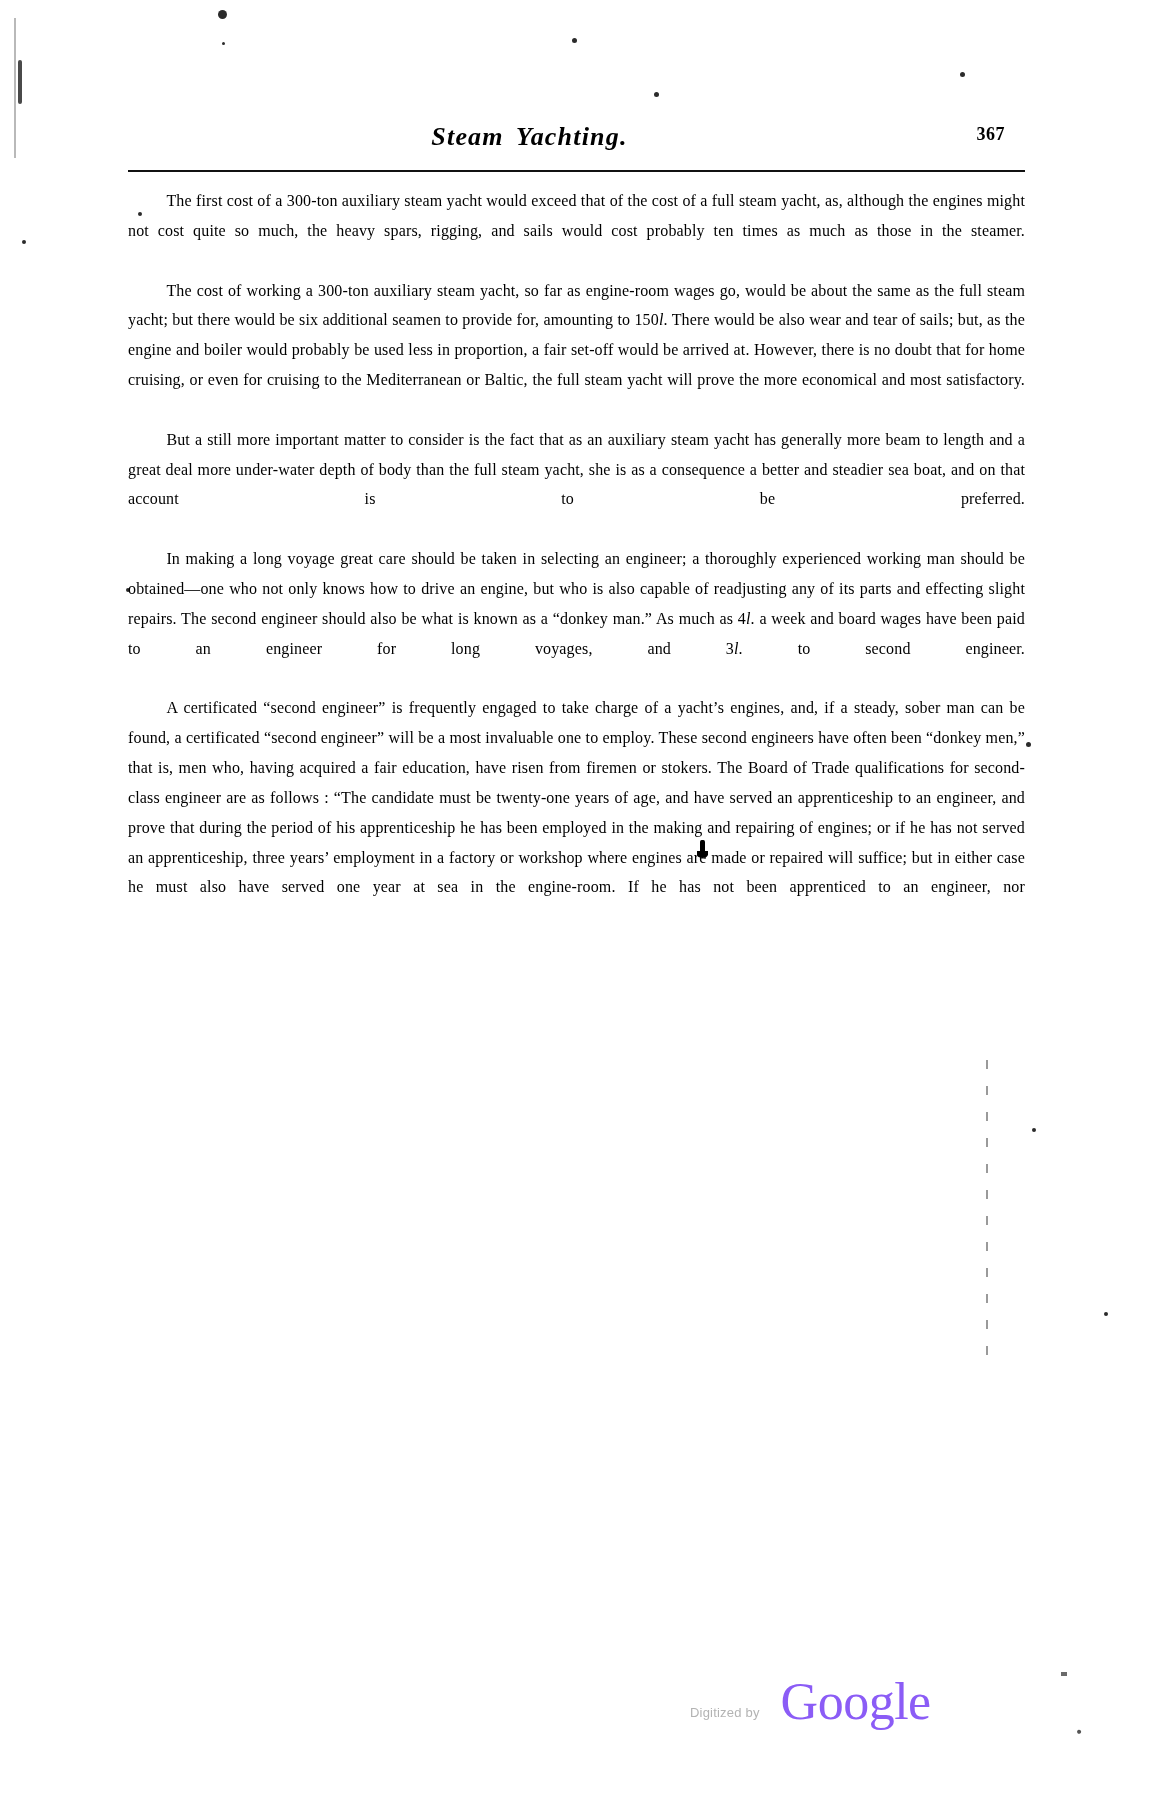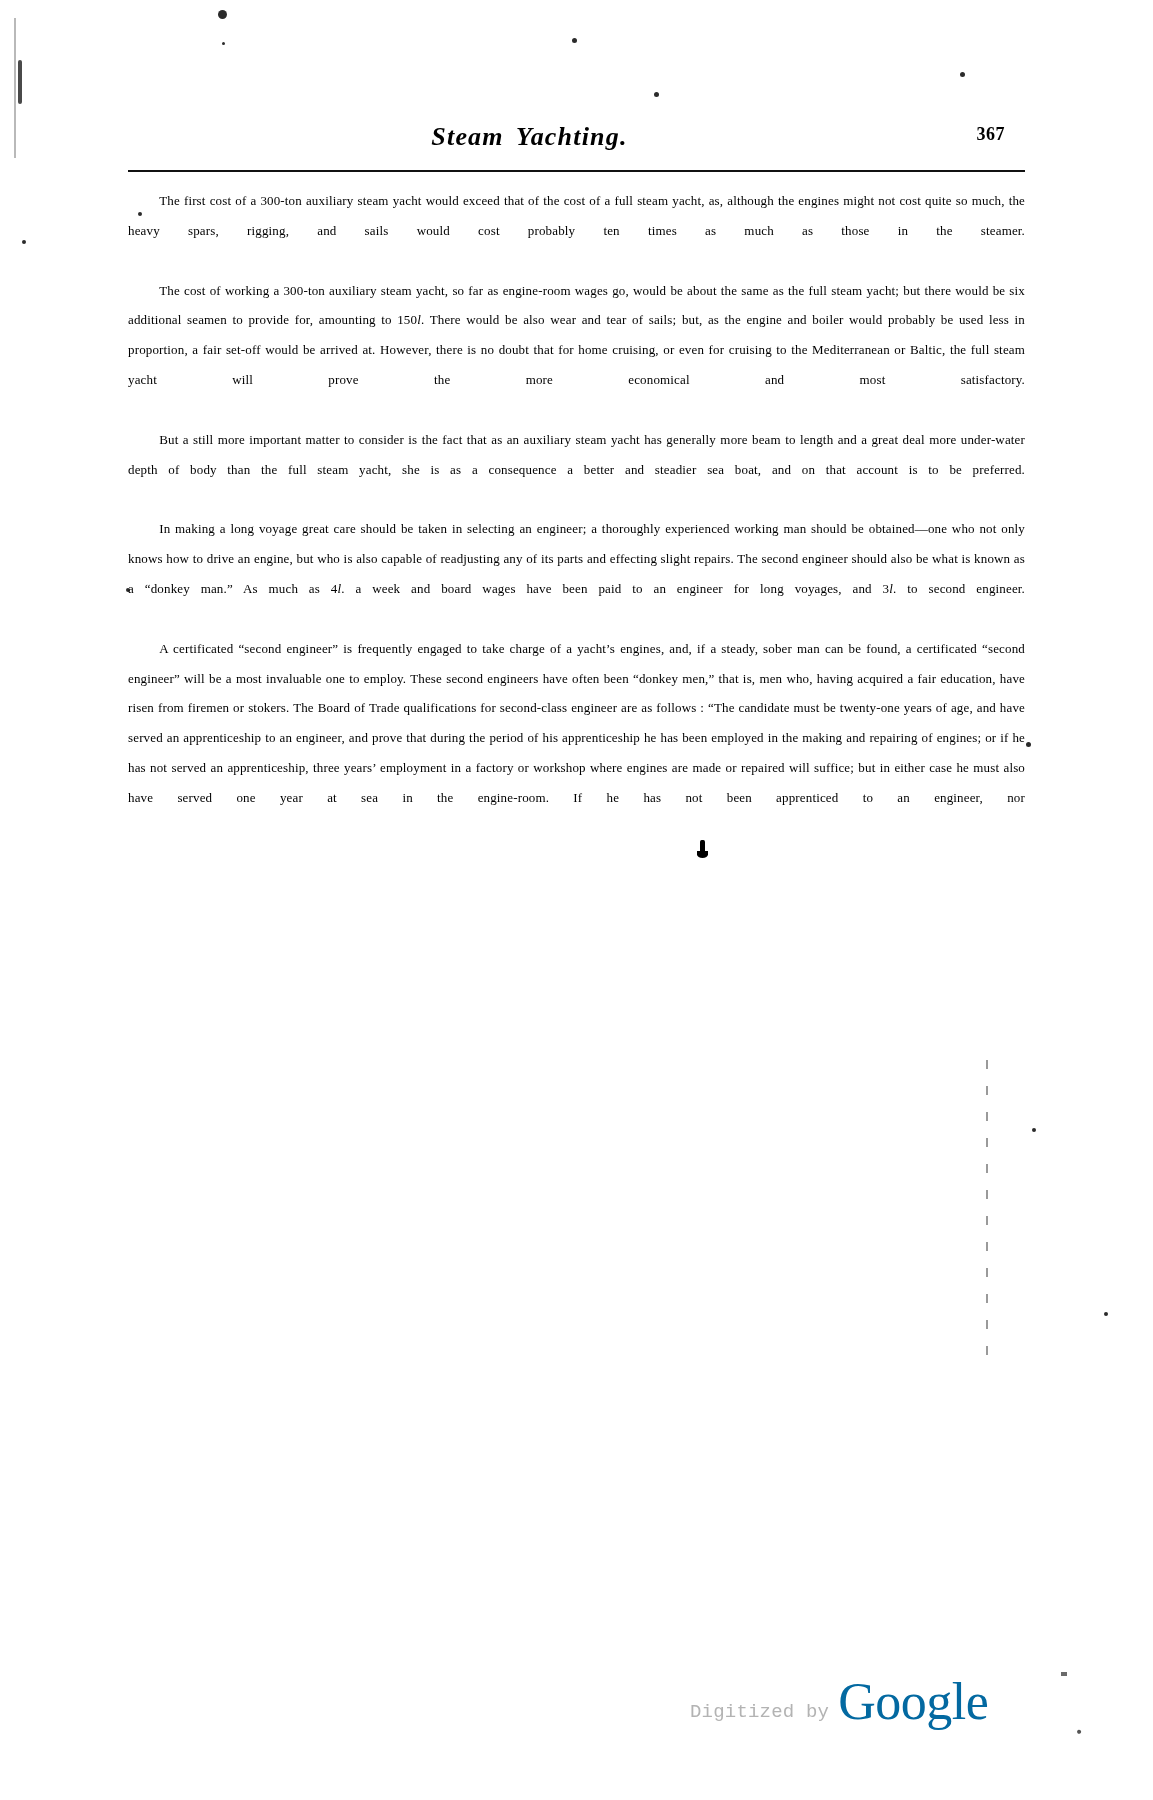--- a/index.html
+++ b/index.html
@@ -102,21 +102,21 @@
     height: 2px;
     background: #111;
   }
 
   
   .textblock {
     position: absolute;
     left: 128px;
     top: 186px;
     width: 897px;
-    font-size: 13px;
+    font-size: 16px;
     line-height: 29.85px;
     text-align: justify;
     text-justify: inter-word;
     letter-spacing: 0.15px;
   }
   .textblock p {
     margin: 0;
     text-indent: 2.4em;
     text-align: justify;
   }
@@ -167,33 +167,33 @@
   .watermark {
     position: absolute;
     left: 690px;
     top: 1676px;
     display: flex;
     align-items: baseline;
     color: #b0b0b0;
     user-select: none;
   }
   .wm-digitized {
-    font-family: Liberation Mono, monospace;
-    font-size: 19px;
+    font-family: Liberation Sans, sans-serif;
+    font-size: 13px;
     letter-spacing: 0.2px;
     color: #b3b3b3;
-    margin-right: 9px;
+    margin-right: 21px;
     position: relative;
     top: -2px;
   }
   .wm-google {
     font-family: "Liberation Serif", "DejaVu Serif", serif;
     font-size: 52px;
     line-height: 52px;
-    color: #0369a1;
+    color: #8b5cf6;
     letter-spacing: -0.5px;
   }
 
   
   .corner-tick {
     position: absolute;
     right: 70px;
     top: 1724px;
     color: #555;
     font-size: 14px;

